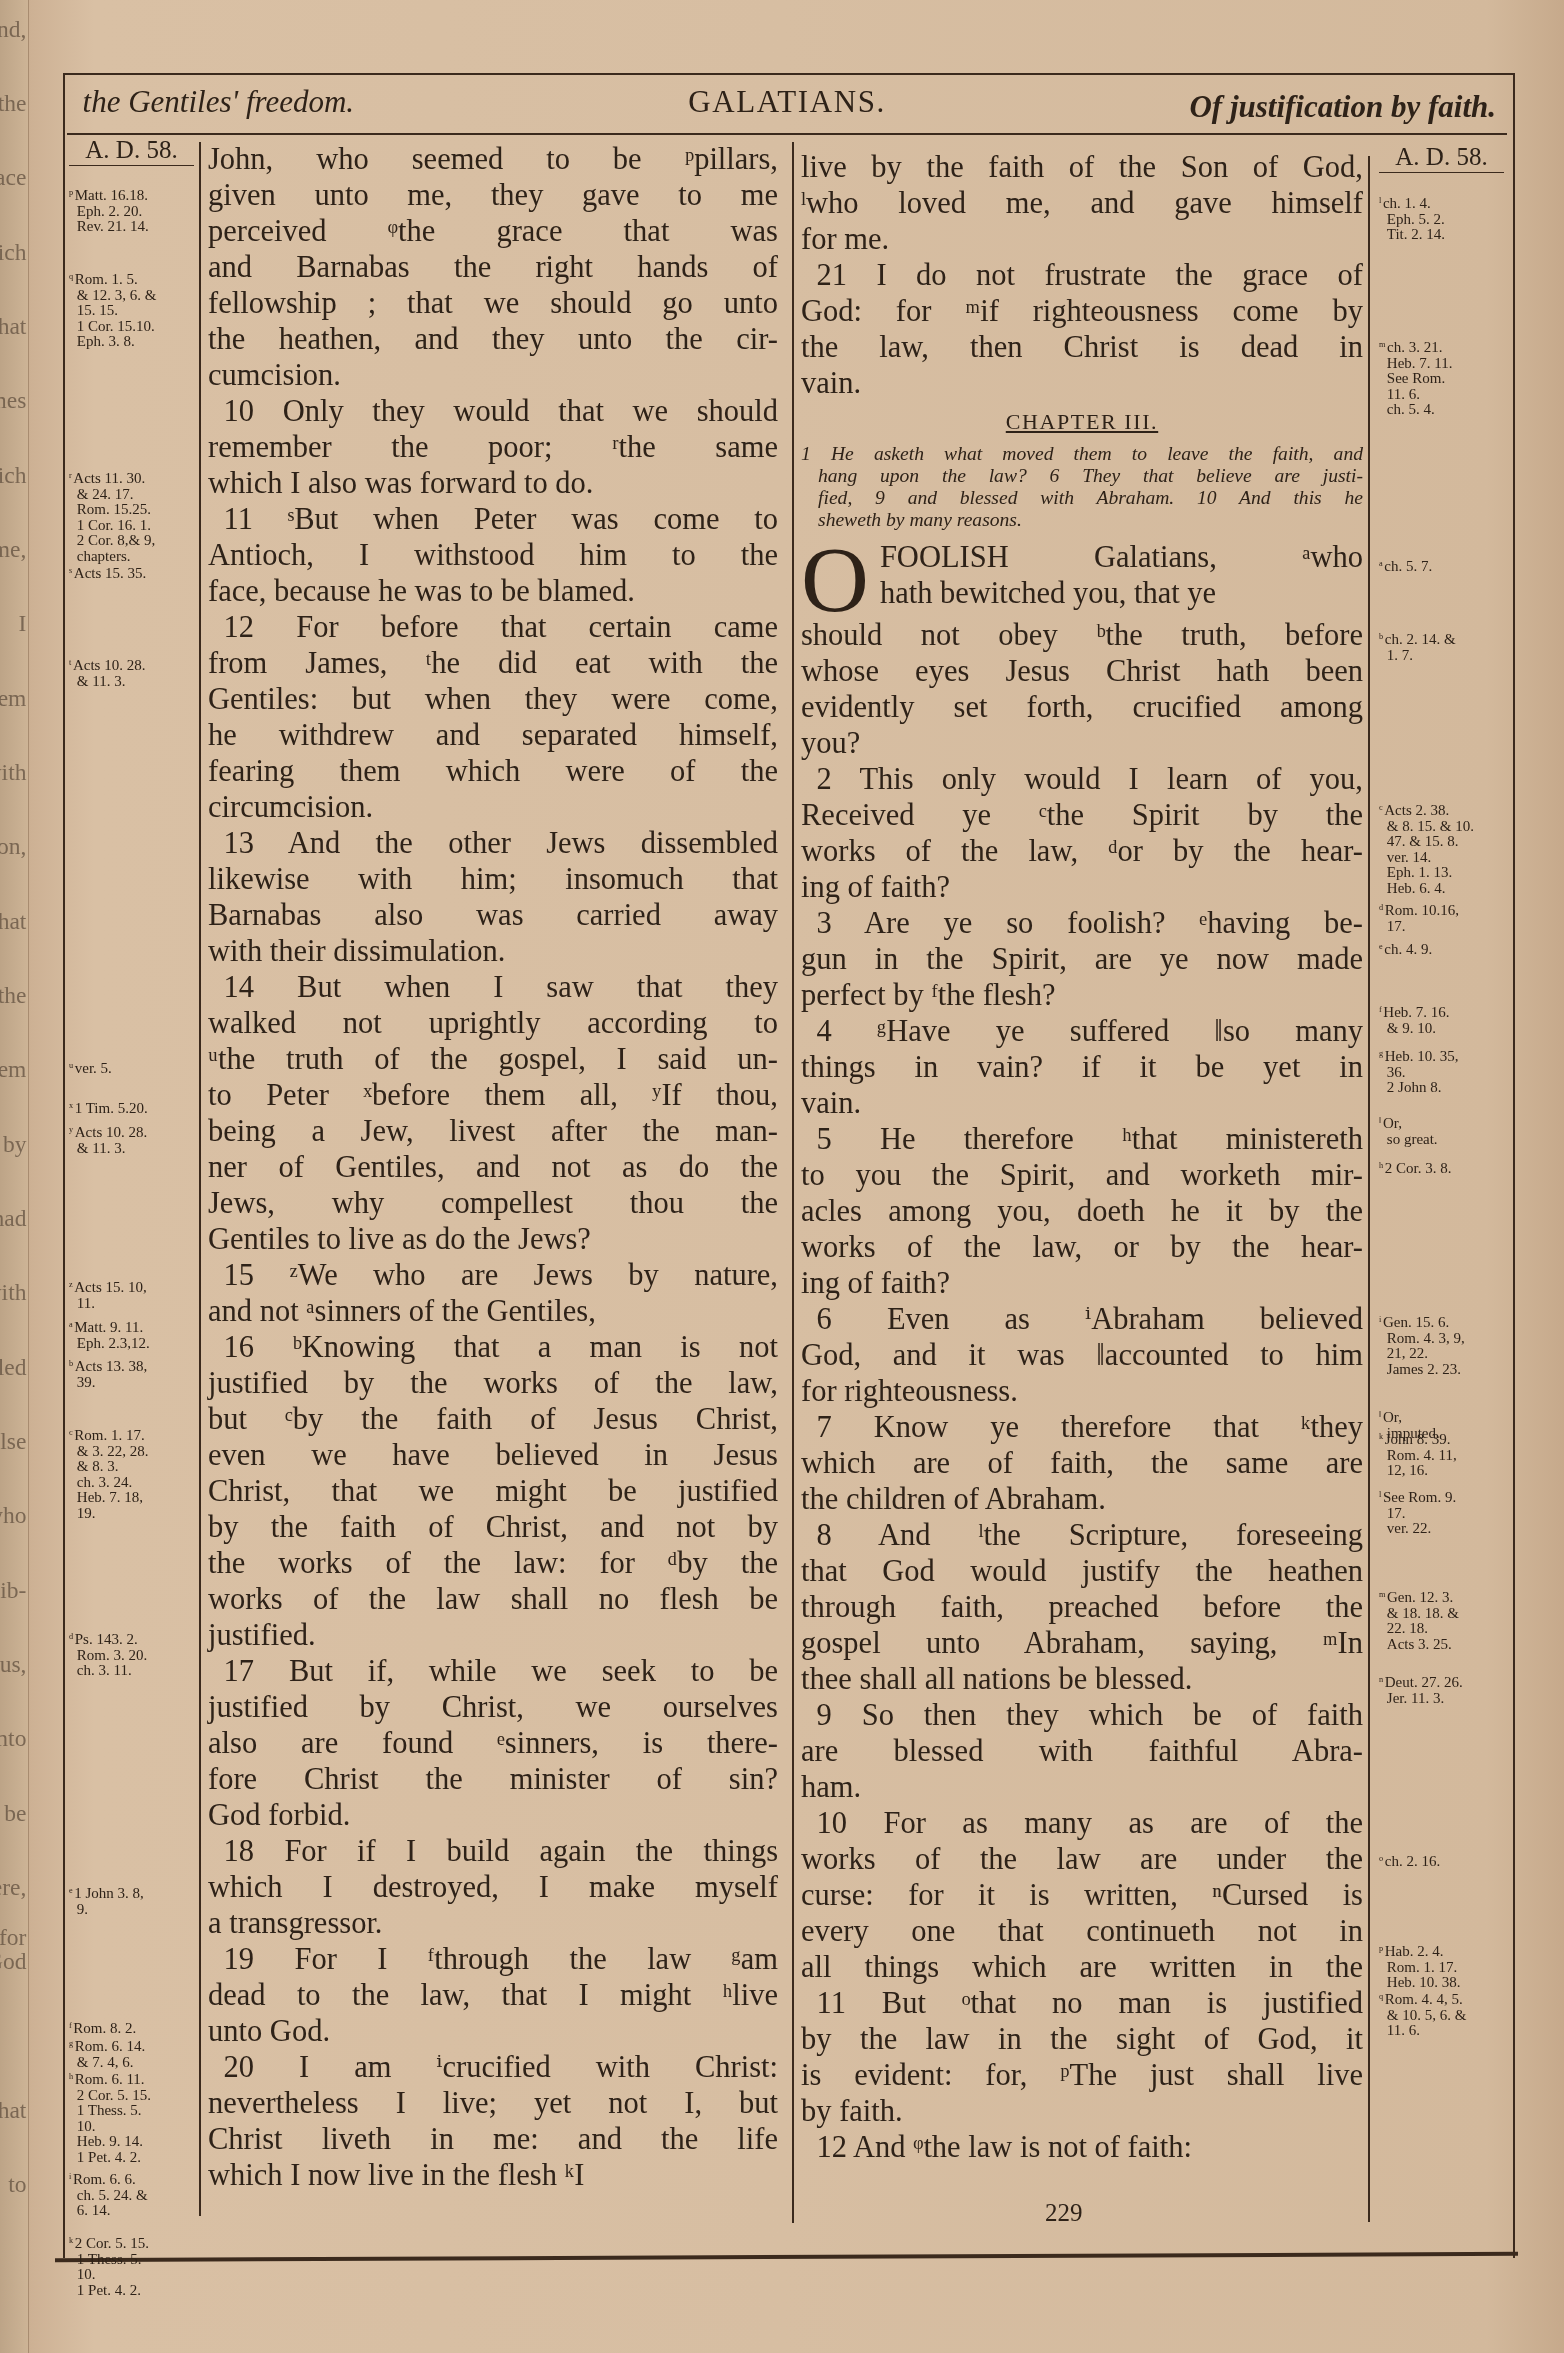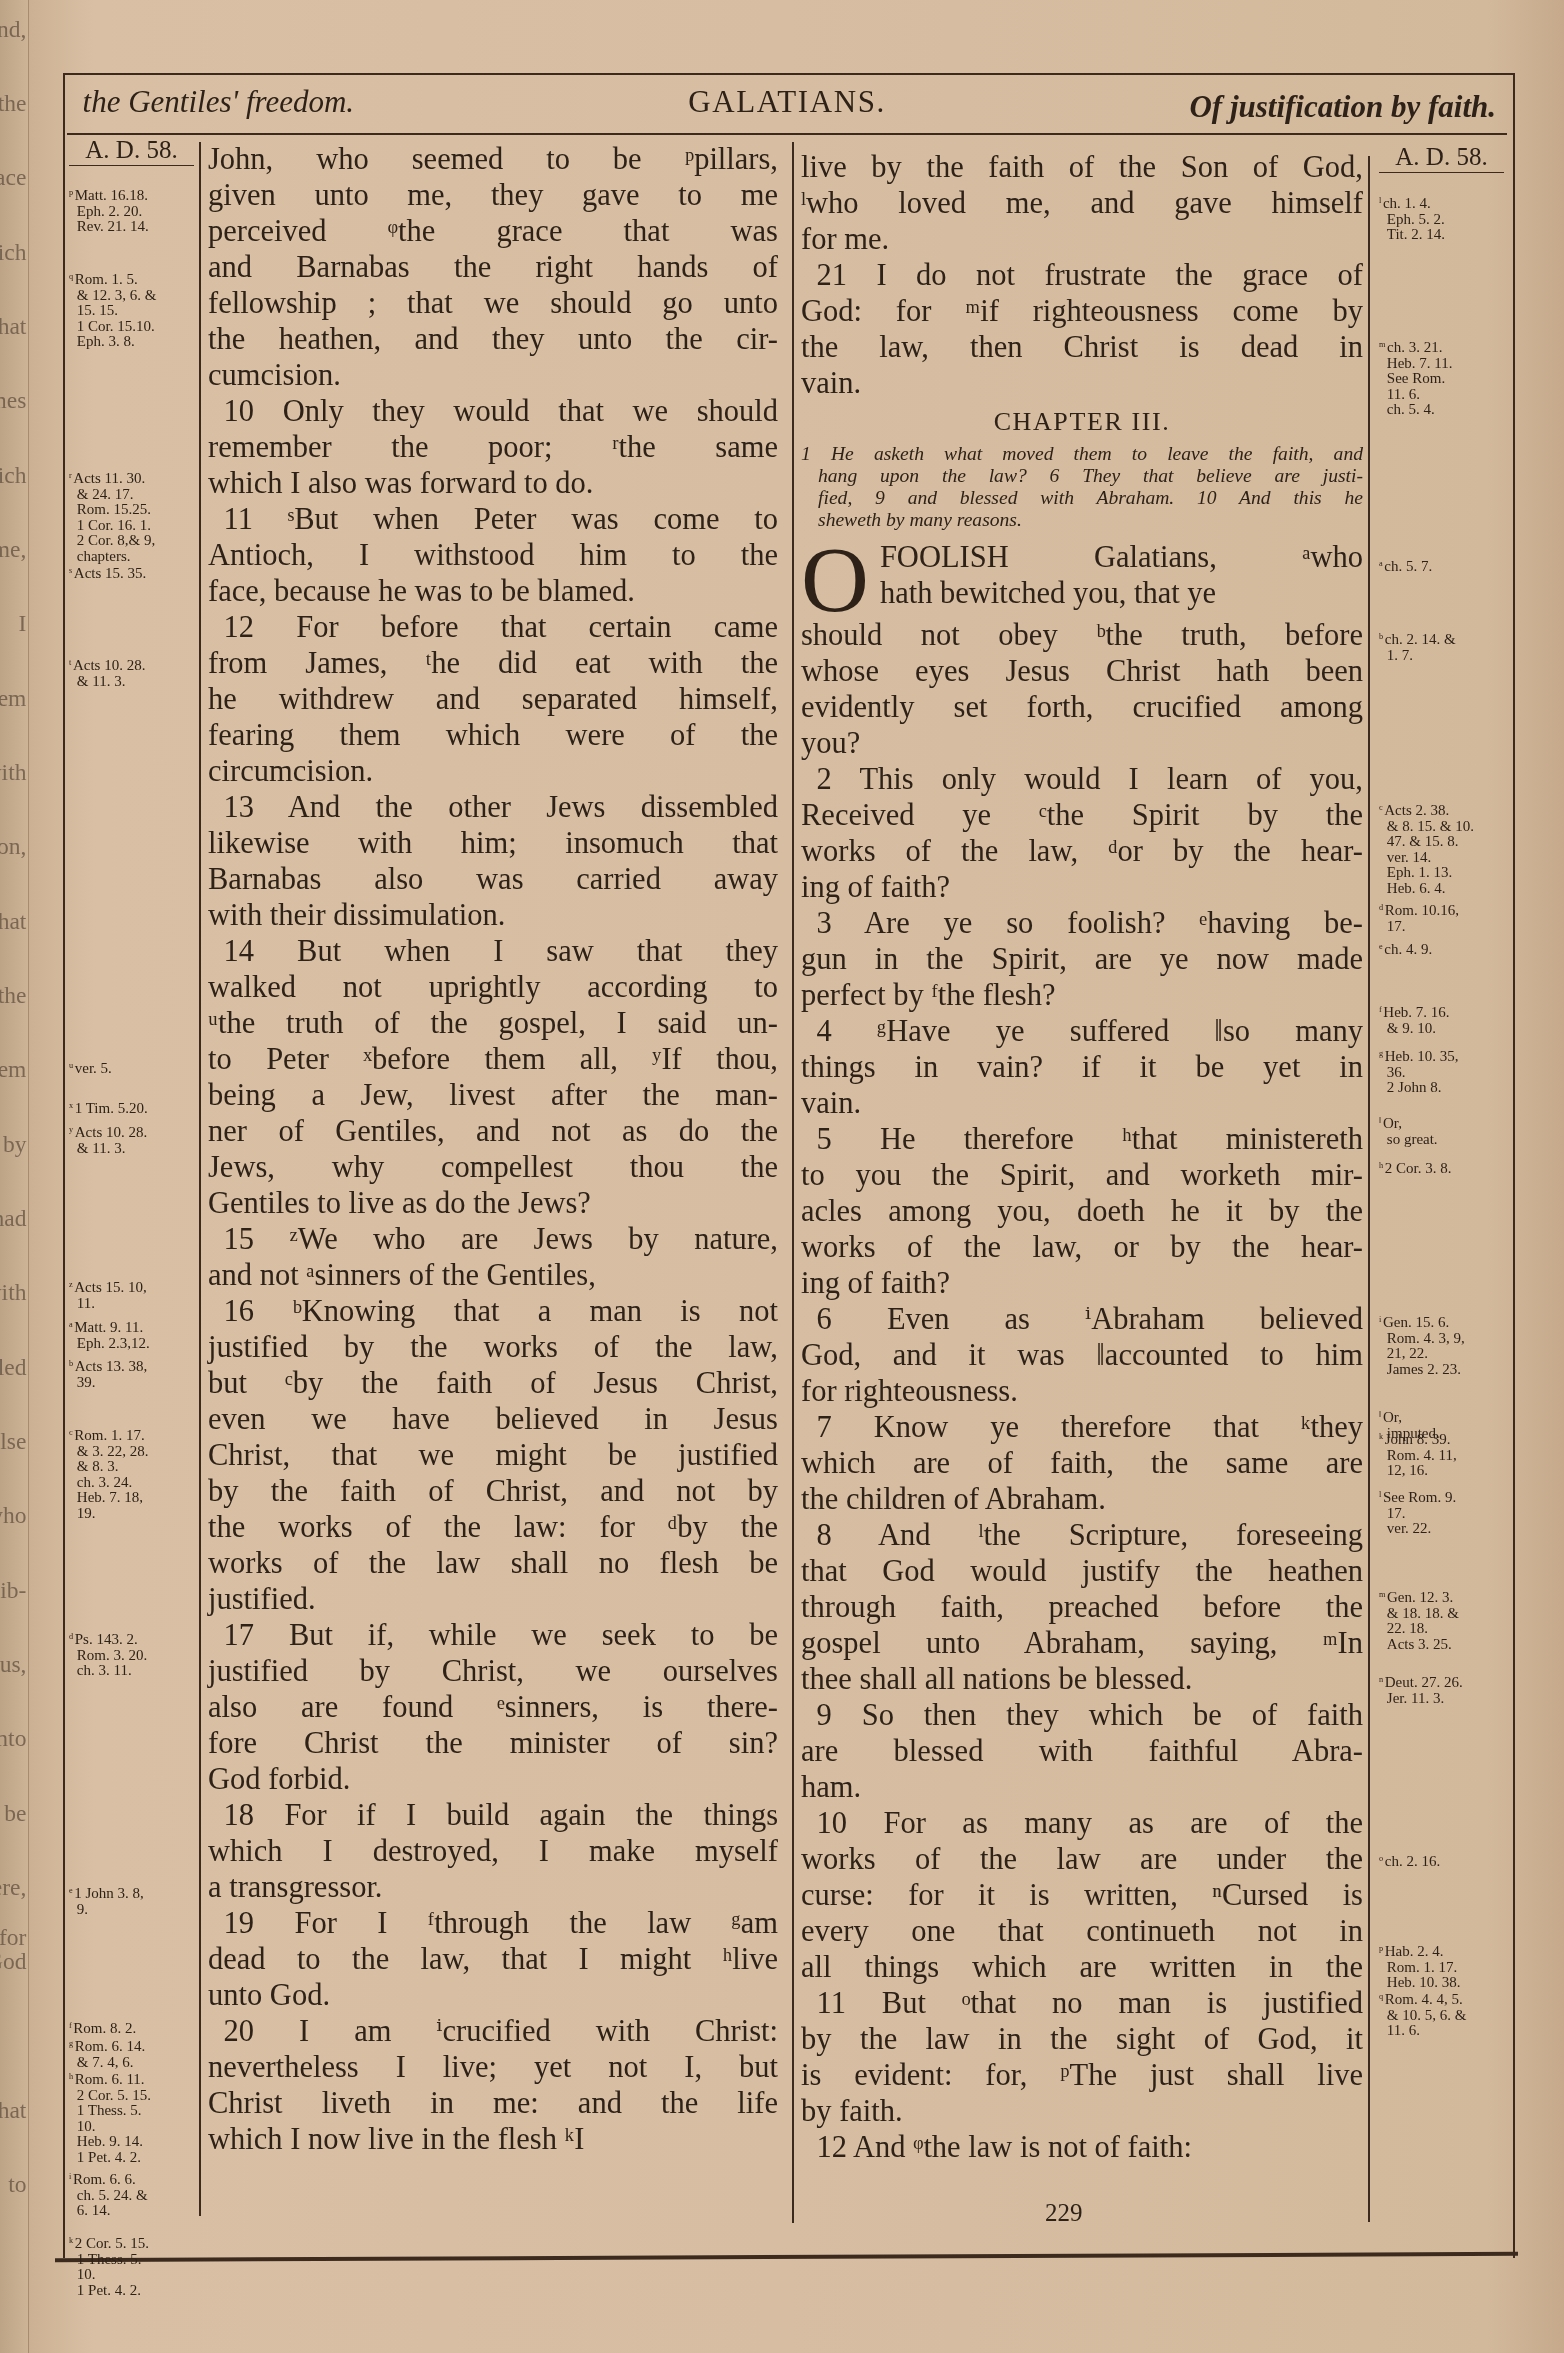--- a/index.html
+++ b/index.html
@@ -17,21 +17,21 @@
   .head-rule{position:absolute;left:67px;top:133px;width:1440px;height:1.6px;background:#3b2a1d;}
   .vline{position:absolute;width:1.6px;background:#3b2a1d;}
   .margin{position:absolute;font-size:15px;line-height:15.6px;}
   .ad{font-size:25px;text-align:center;padding-bottom:7.8px;border-bottom:1.6px solid #3b2a1d;margin-bottom:14px;}
   .note{position:absolute;left:0;width:125px;}
   .note sup,.ln sup{font-size:0.55em;vertical-align:0.6em;margin-right:1.6px;}
   .col{position:absolute;font-size:30.5px;line-height:36px;}
   .ln{display:block;white-space:nowrap;text-align:justify;text-align-last:justify;height:36px;}
   .ln.last{text-align-last:left;}
   .ind{padding-left:15.6px;}
-  .chapter{text-align:center;font-size:26px;letter-spacing:1.6px;height:42px;line-height:42px;}
+  .chapter{text-align:center;font-size:22px;letter-spacing:1.6px;height:42px;line-height:42px;text-decoration:underline;}
   .summary{font-style:italic;font-size:19.6px;line-height:22px;}
   .summary .sl{display:block;white-space:nowrap;text-align:justify;text-align-last:justify;}
   .summary .sl.i2{padding-left:17px;}
   .summary .sl.last{text-align-last:left;}
   .dropcap{float:left;font-size:94px;line-height:75px;margin:3.1px 11px 0 0;}
   .pagenum{position:absolute;left:1045px;top:2199px;font-size:25px;}
 </style>
 </head>
 <body>
 
@@ -115,20 +115,21 @@
     <span class="ln">the heathen, and they unto the cir-</span>
     <span class="ln last">cumcision.</span>
     <span class="ln ind">10 Only they would that we should</span>
     <span class="ln">remember the poor; ʳthe same</span>
     <span class="ln last">which I also was forward to do.</span>
     <span class="ln ind">11 ˢBut when Peter was come to</span>
     <span class="ln">Antioch, I withstood him to the</span>
     <span class="ln last">face, because he was to be blamed.</span>
     <span class="ln ind">12 For before that certain came</span>
     <span class="ln">from James, ᵗhe did eat with the</span>
+    <span class="ln">Gentiles: but when they were come,</span>
     <span class="ln">he withdrew and separated himself,</span>
     <span class="ln">fearing them which were of the</span>
     <span class="ln last">circumcision.</span>
     <span class="ln ind">13 And the other Jews dissembled</span>
     <span class="ln">likewise with him; insomuch that</span>
     <span class="ln">Barnabas also was carried away</span>
     <span class="ln last">with their dissimulation.</span>
     <span class="ln ind">14 But when I saw that they</span>
     <span class="ln">walked not uprightly according to</span>
     <span class="ln">ᵘthe truth of the gospel, I said un-</span>

